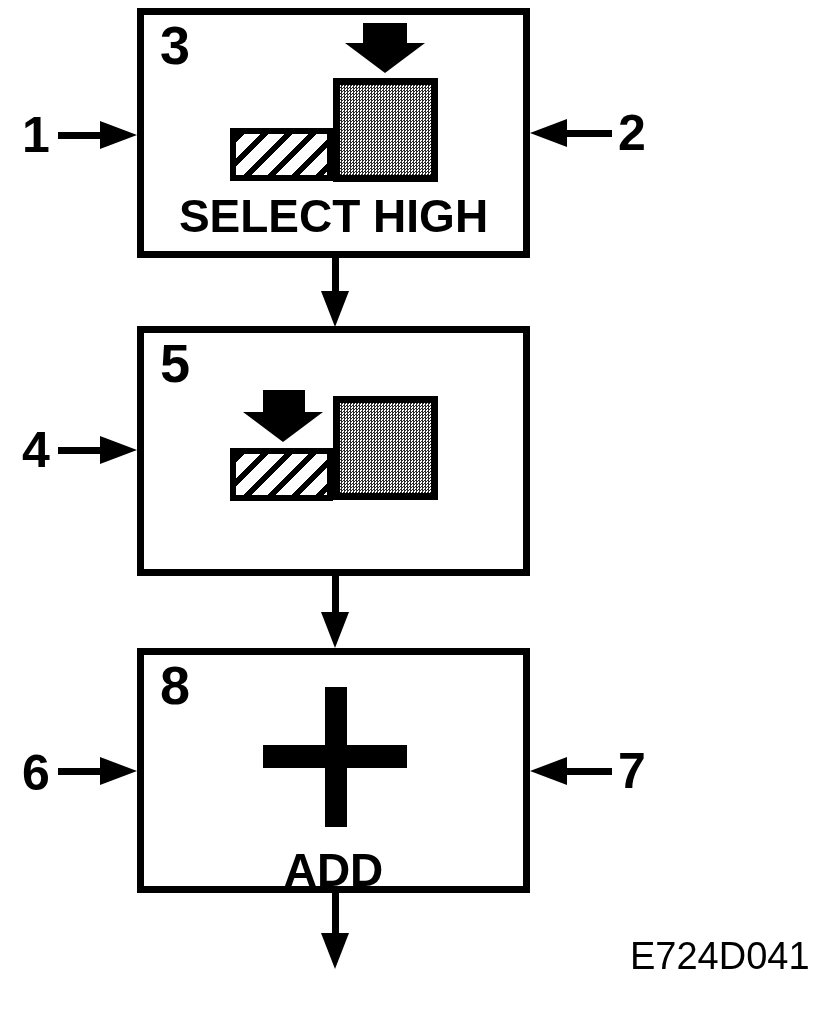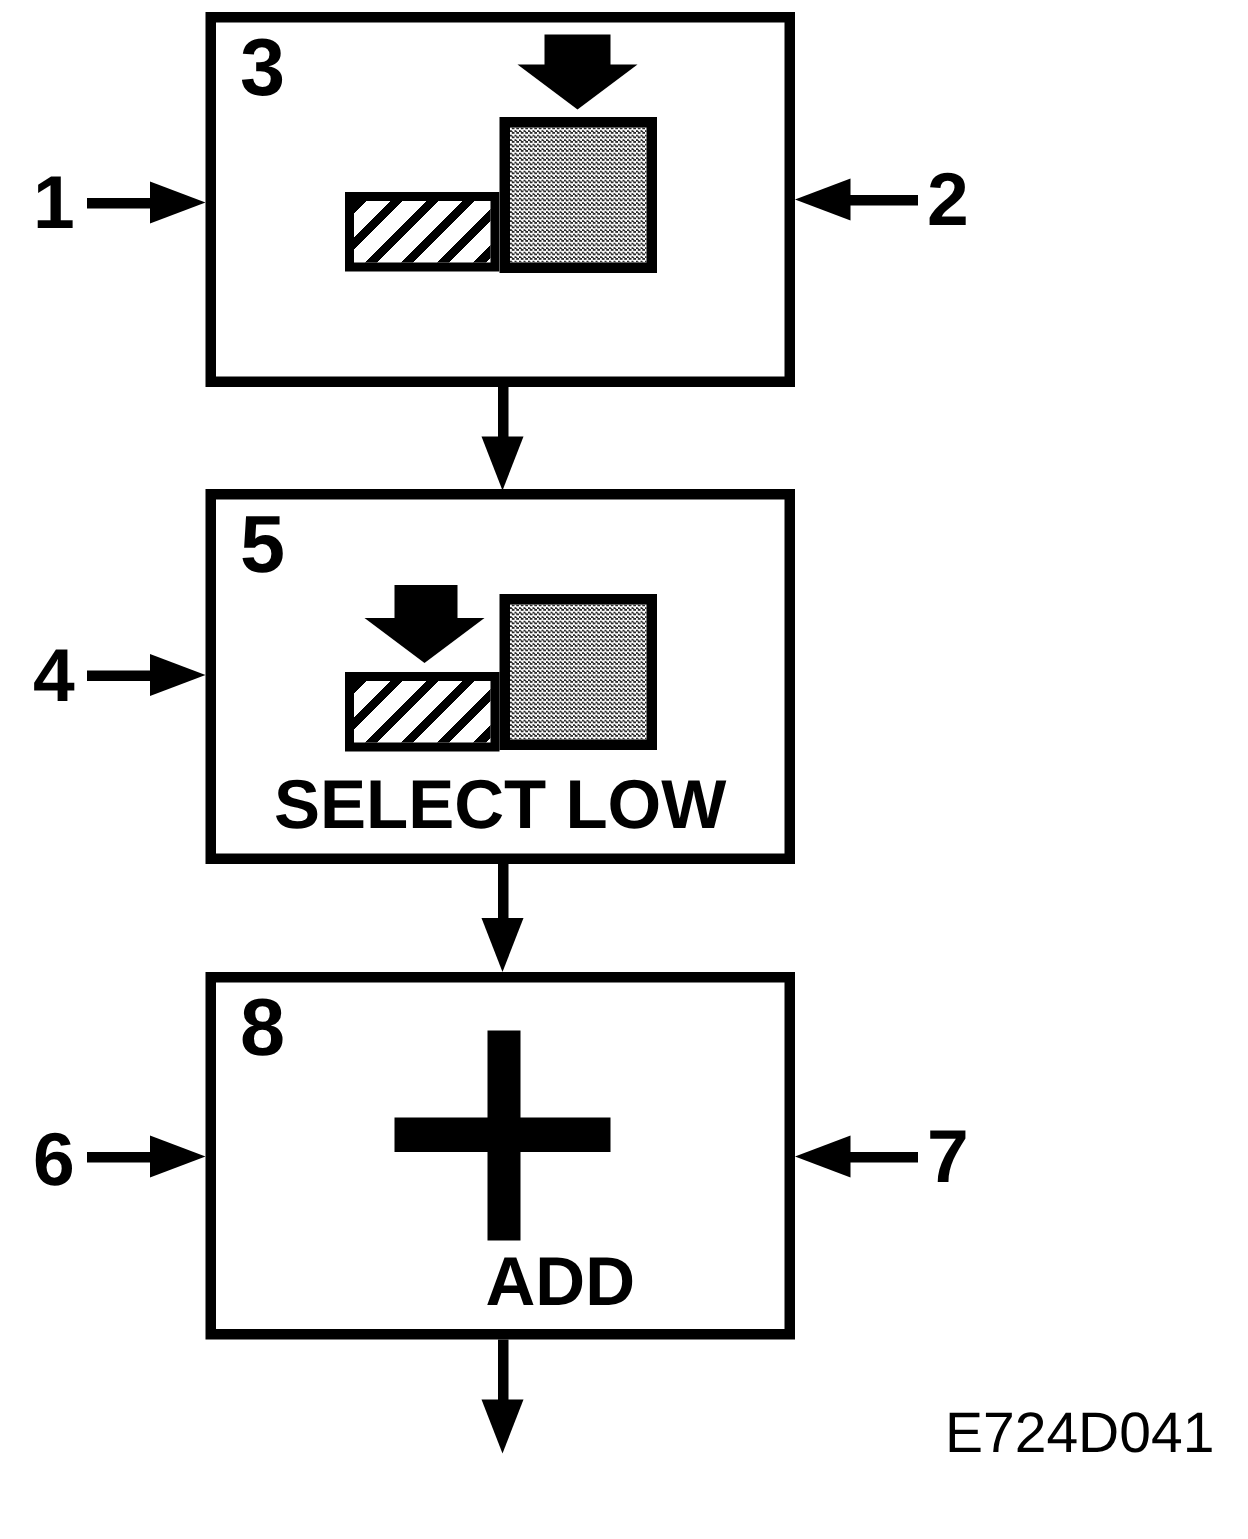--- a/index.html
+++ b/index.html
@@ -109,40 +109,40 @@
 <div class="canvas">
 
   <div class="fbox" style="top:8px; height:250px;">
     <span class="step-num">3</span>
     <div class="fat-arrow">
       <div class="fat-stem" style="left:219px; top:8px; width:44px; height:22px;"></div>
       <div class="fat-head" style="left:201px; top:28px;"></div>
     </div>
     <div class="bar hatch" style="left:86px; top:113px; width:103px; height:53px;"></div>
     <div class="bar gray" style="left:189px; top:63px; width:105px; height:104px;"></div>
+    <div class="box-label" style="top:178px;">SELECT HIGH</div>
   </div>
 
   <div class="fbox" style="top:326px; height:250px;">
     <span class="step-num">5</span>
     <div class="bar gray" style="left:189px; top:63px; width:105px; height:104px;"></div>
     <div class="fat-arrow">
       <div class="fat-stem" style="left:119px; top:57px; width:42px; height:22px;"></div>
       <div class="fat-head" style="left:99px; top:79px;"></div>
     </div>
     <div class="bar hatch" style="left:86px; top:115px; width:103px; height:53px;"></div>
-    <div class="box-label" style="top:180px;">SELECT LOW</div>
   </div>
 
   <div class="fbox" style="top:648px; height:245px;">
     <span class="step-num">8</span>
     <div>
       <div class="plus-part" style="left:181px; top:32px; width:22px; height:140px;"></div>
       <div class="plus-part" style="left:119px; top:90px; width:144px; height:23px;"></div>
     </div>
-    <div class="box-label" style="top:176px;margin-left:40px;">ADD</div>
+    <div class="box-label" style="top:192px;">ADD</div>
   </div>
 
   <div>
     <div class="vline" style="left:332px; top:258px; height:36px;"></div>
     <div class="down-head" style="left:321px; top:291px;"></div>
   </div>
   <div>
     <div class="vline" style="left:332px; top:576px; height:38px;"></div>
     <div class="down-head" style="left:321px; top:612px;"></div>
   </div>

